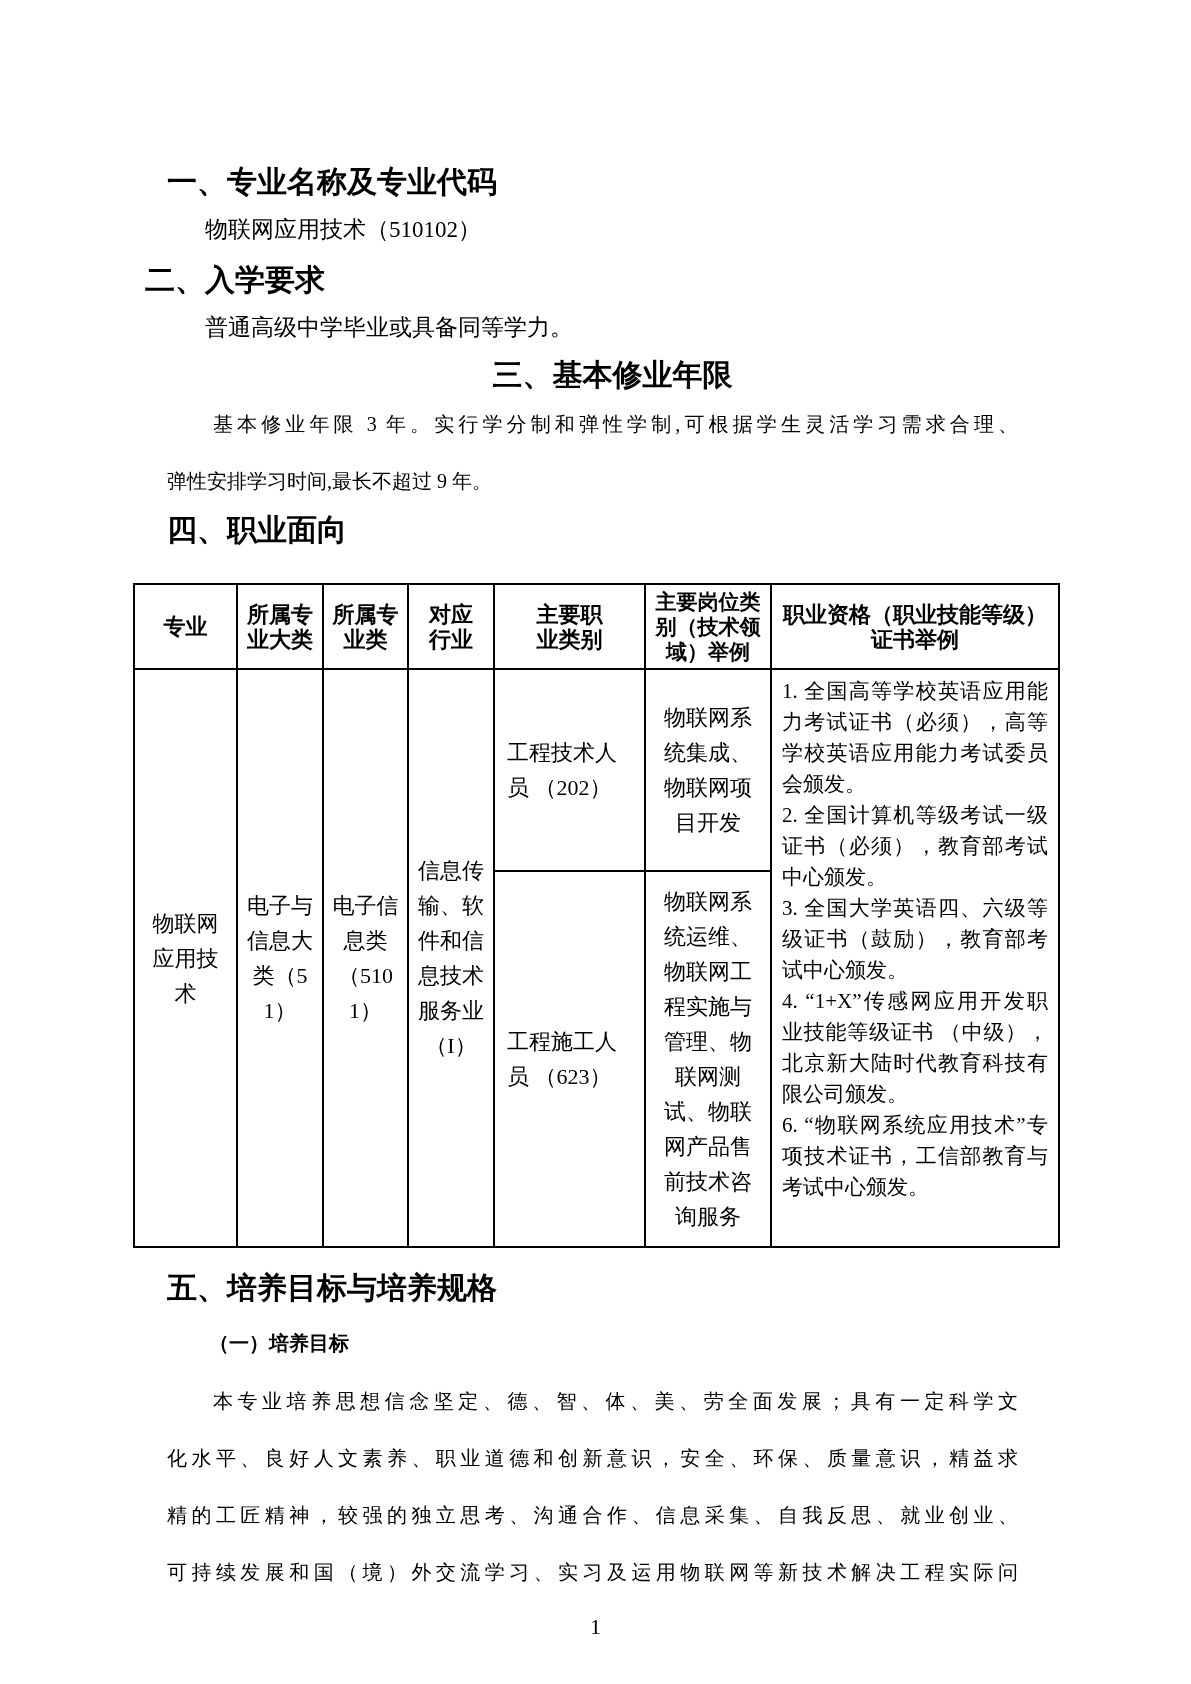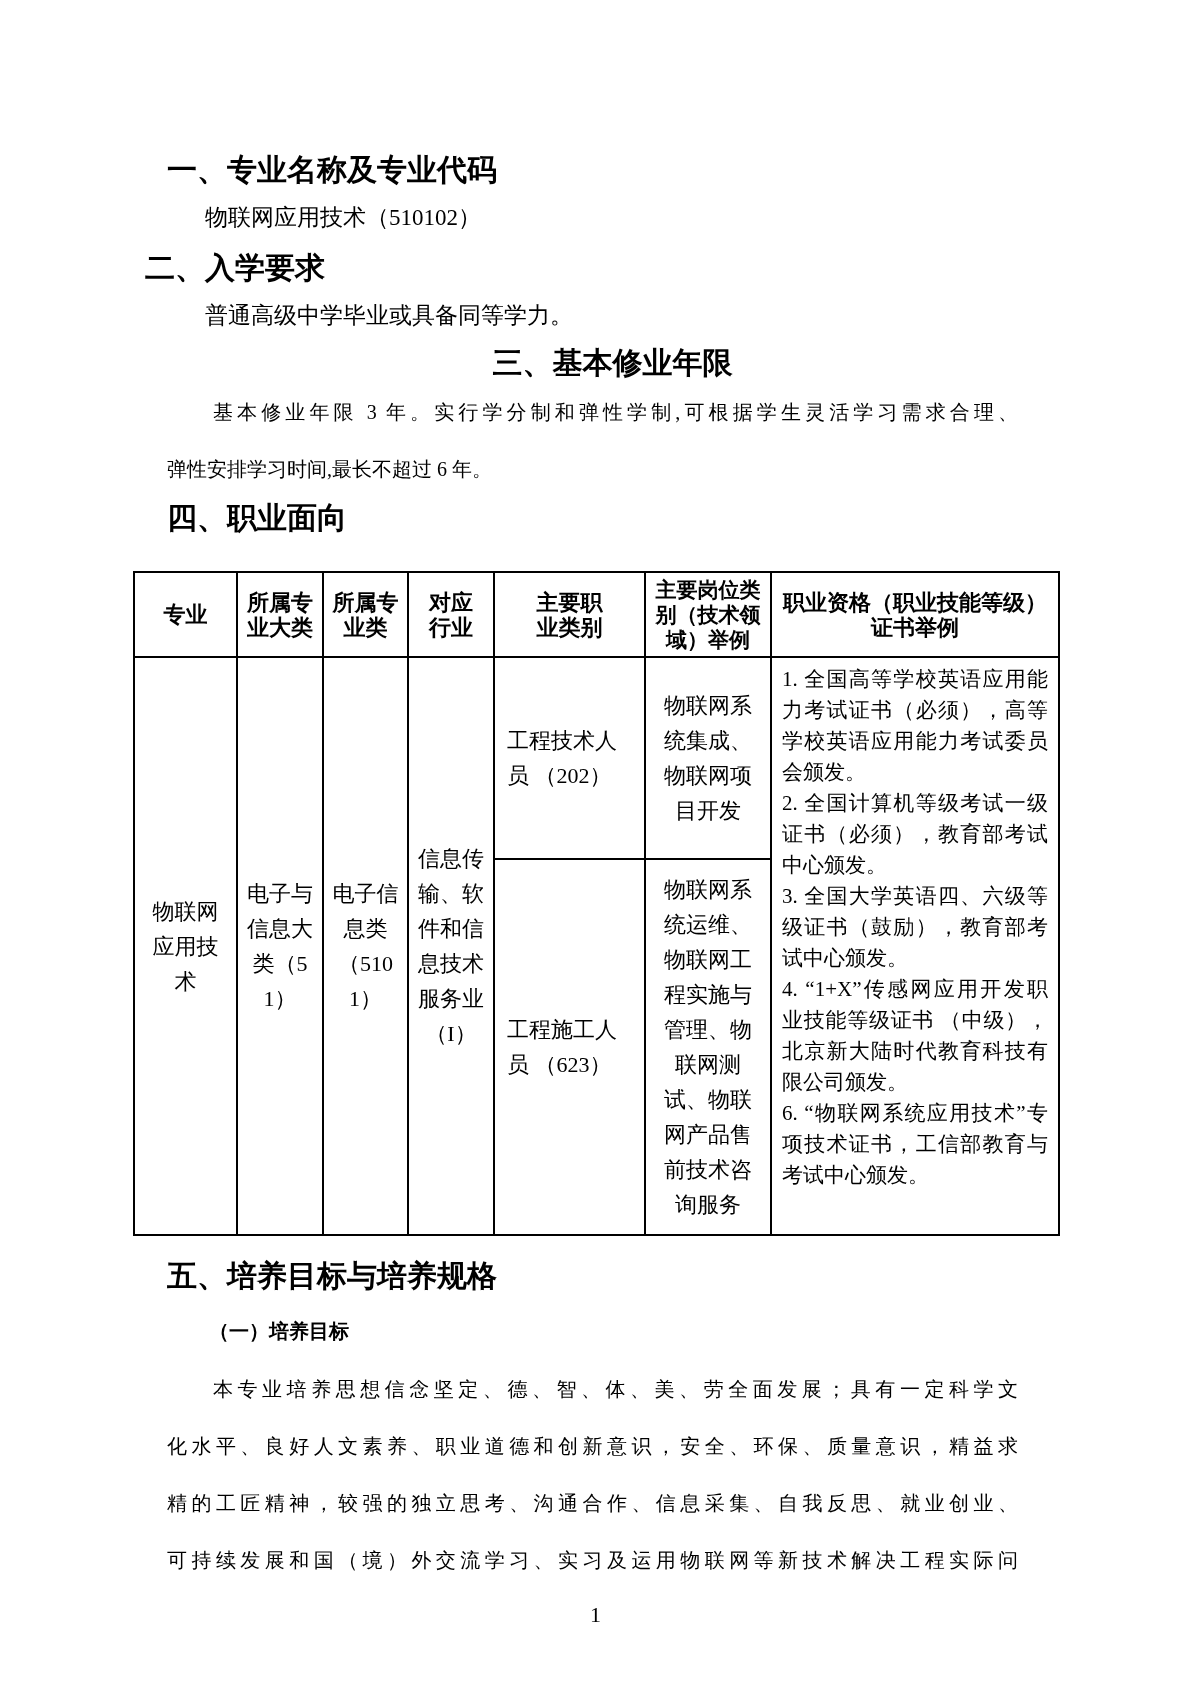--- a/index.html
+++ b/index.html
@@ -5,21 +5,21 @@
   html,body{margin:0;padding:0;background:#888;}
   .page{
     position:relative;
     width:1191px;height:1684px;
     background:#ffffff;
     margin:0 auto;
     color:#000;
     font-family:"Liberation Serif","DejaVu Serif",serif;
     overflow:hidden;
   }
-  .doc{position:absolute;left:133px;top:4px;width:925px;}
+  .doc{position:absolute;left:133px;top:16px;width:925px;}
   .doc *{margin-bottom:0;}
 
   h2.sec{
     font-family:"Liberation Sans","DejaVu Sans",sans-serif;
     font-weight:700;
     font-size:30px;line-height:40px;
     margin:0 0 0 34px;
   }
   #h1{margin-top:146px;}
   #h2{margin-top:15px;margin-left:12px;}
@@ -104,21 +104,21 @@
 
     <h2 class="sec" id="h1">一、专业名称及专业代码</h2>
     <p class="p-short">物联网应用技术（510102）</p>
 
     <h2 class="sec" id="h2">二、入学要求</h2>
     <p class="p-short">普通高级中学毕业或具备同等学力。</p>
 
     <h2 class="sec" id="h3">三、基本修业年限</h2>
     <div class="para" id="para3">
       <div class="pline jline indent2">基本修业年限 3 年。实行学分制和弹性学制,可根据学生灵活学习需求合理、</div>
-      <div class="pline">弹性安排学习时间,最长不超过 6 年。</div>
+      <div class="pline">弹性安排学习时间,最长不超过 9 年。</div>
     </div>
 
     <h2 class="sec" id="h4">四、职业面向</h2>
 
     <table class="career">
       <colgroup>
         <col style="width:103px">
           <col style="width:86px">
           <col style="width:85px">
         <col style="width:86px">

